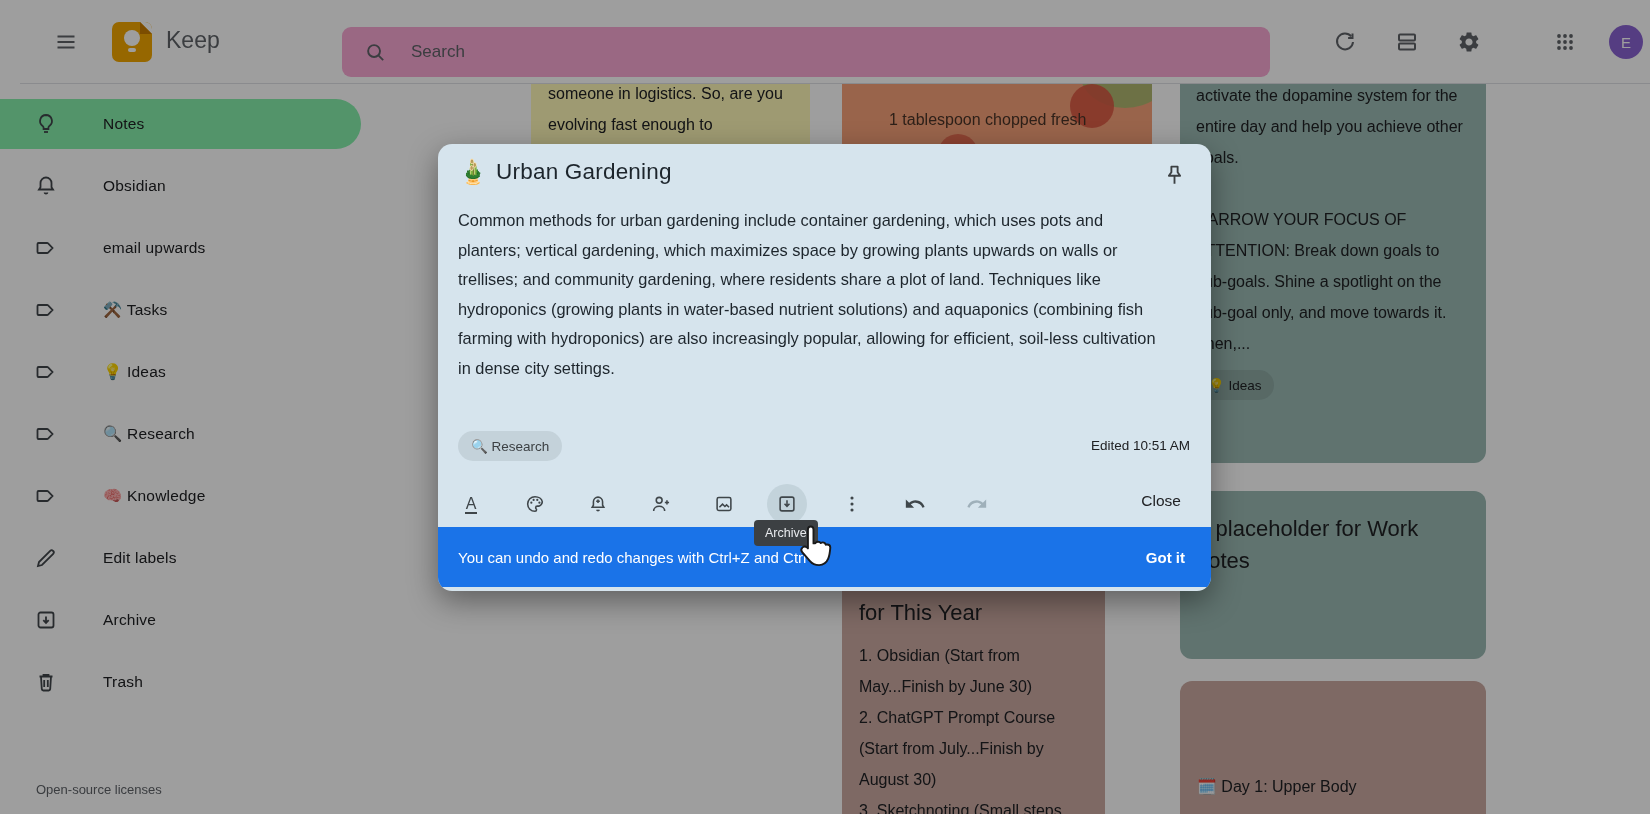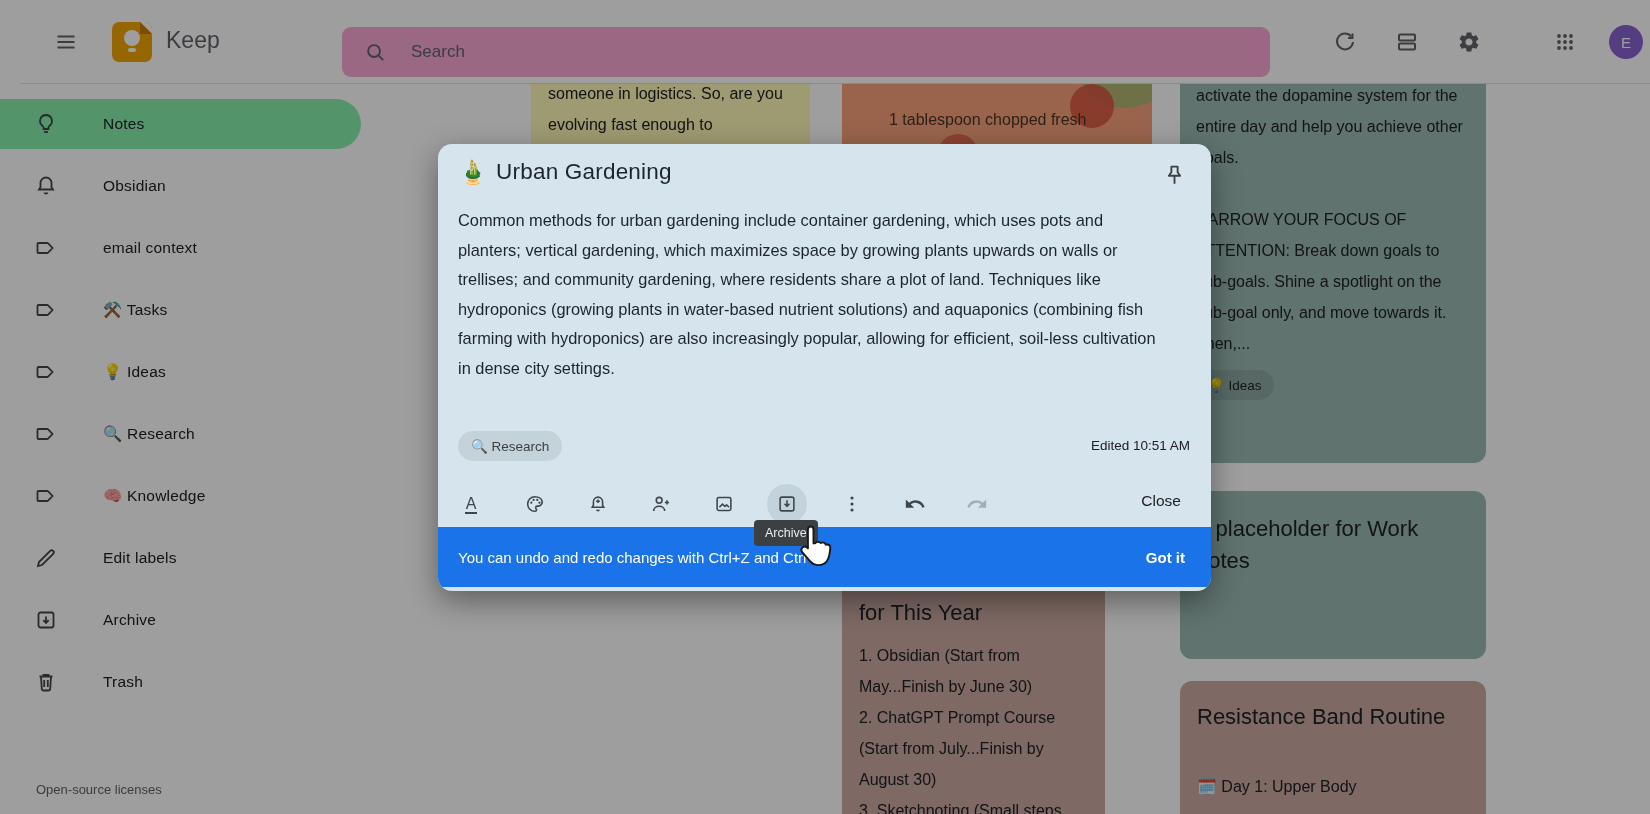--- a/index.html
+++ b/index.html
@@ -125,21 +125,20 @@
 
 NARROW YOUR FOCUS OF ATTENTION: Break down goals to sub-goals. Shine a spotlight on the sub-goal only, and move towards it. Then,...</div>
       <div class="note-chip" style="top:314px;">💡 Ideas</div>
     </div>
 
     <div class="note n-teal2">
       <div class="n-title" style="position:absolute;left:16px;top:22px;width:270px;">A placeholder for Work notes</div>
     </div>
 
     <div class="note n-mauve3">
-      <div class="n-title" style="position:absolute;left:17px;top:20px;width:270px;">Resistance Band Routine</div>
       <div class="n-body" style="position:absolute;left:17px;top:90px;width:270px;">🗓️ Day 1: Upper Body</div>
     </div>
 
     <div class="header">
       <div class="iconbtn hamburger">
         <svg width="24" height="24" viewBox="0 0 24 24">
             <path d="M3.5 6.5h17M3.5 12h17M3.5 17.5h17" stroke="currentColor" stroke-width="2" fill="none"></path>
           </svg>
       </div>
       <div class="keep-logo">
@@ -203,21 +202,21 @@
         <svg class="s-ico" viewBox="0 0 24 24">
             <path d="M12 3.5a5.5 5.5 0 0 0-5.5 5.5v4.2L5 15.5h14l-1.5-2.3V9A5.5 5.5 0 0 0 12 3.5z" stroke="currentColor" stroke-width="1.8" fill="none"></path>
             <path d="M10.4 18.5a1.7 1.7 0 0 0 3.2 0" stroke="currentColor" stroke-width="1.8" fill="none"></path>
           </svg>
         <span class="s-label">Obsidian</span>
       </div>
       <div class="side-item" style="top:139px;">
         <svg class="s-ico" viewBox="0 0 24 24">
             <path d="M4.5 7h8.6a1.4 1.4 0 0 1 1 .4l4.4 4.6-4.4 4.6a1.4 1.4 0 0 1-1 .4H4.5A1 1 0 0 1 3.5 16V8a1 1 0 0 1 1-1z" stroke="currentColor" stroke-width="1.8" fill="none"></path>
           </svg>
-        <span class="s-label">email context</span>
+        <span class="s-label">email upwards</span>
       </div>
       <div class="side-item" style="top:201px;">
         <svg class="s-ico" viewBox="0 0 24 24">
             <path d="M4.5 7h8.6a1.4 1.4 0 0 1 1 .4l4.4 4.6-4.4 4.6a1.4 1.4 0 0 1-1 .4H4.5A1 1 0 0 1 3.5 16V8a1 1 0 0 1 1-1z" stroke="currentColor" stroke-width="1.8" fill="none"></path>
           </svg>
         <span class="s-label">⚒️ Tasks</span>
       </div>
       <div class="side-item" style="top:263px;">
         <svg class="s-ico" viewBox="0 0 24 24">
             <path d="M4.5 7h8.6a1.4 1.4 0 0 1 1 .4l4.4 4.6-4.4 4.6a1.4 1.4 0 0 1-1 .4H4.5A1 1 0 0 1 3.5 16V8a1 1 0 0 1 1-1z" stroke="currentColor" stroke-width="1.8" fill="none"></path>

